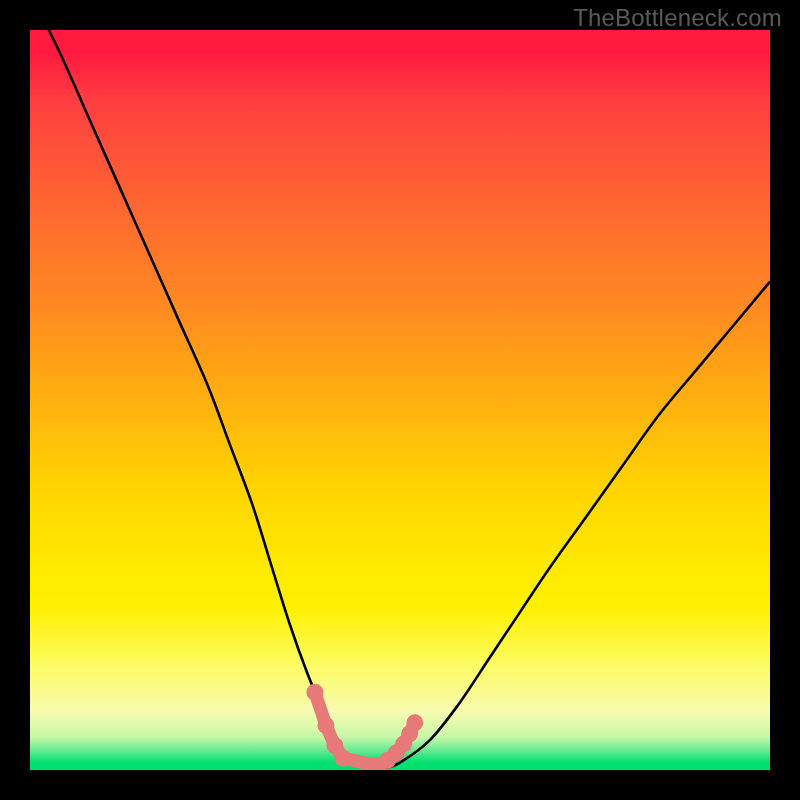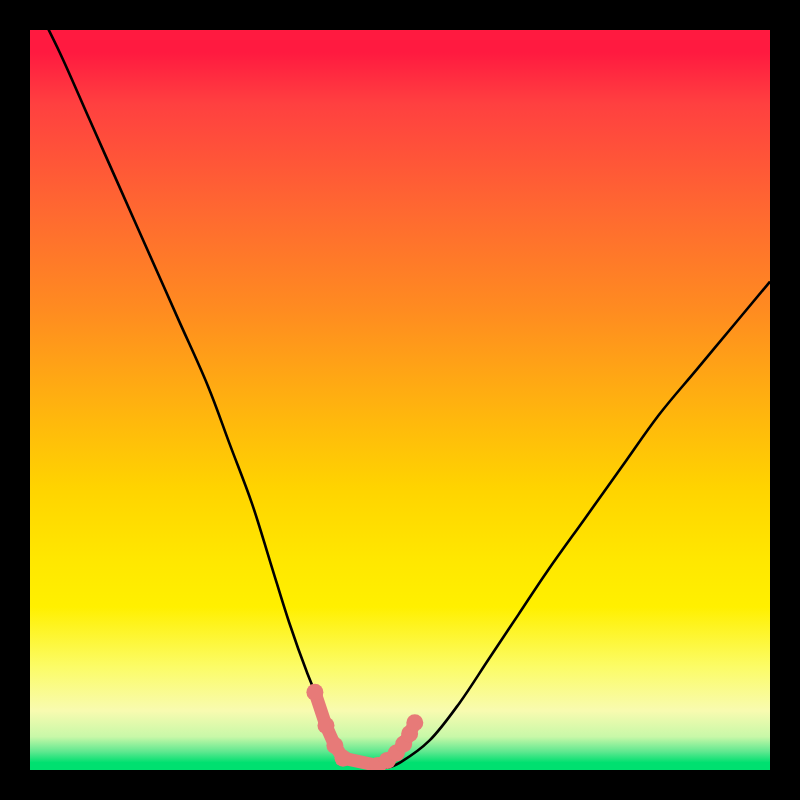--- a/index.html
+++ b/index.html
@@ -67,20 +67,21 @@
     font-weight: 400;
     letter-spacing: 0.2px;
     z-index: 10;
   }
 </style>
 </head>
 <body>
 
 <div class="frame">
 
+  <div class="attribution">TheBottleneck.com</div>
 
   <div class="plot-area">
     <div class="gradient"></div>
     <svg class="curve-svg" viewBox="0 0 740 740" preserveAspectRatio="none">
       <path id="curve-path" fill="none" stroke="#000000" stroke-width="2.6" d="M 0.00 -37.00 C 5.33 -26.34, 18.94 -0.44, 29.60 22.20 C 40.26 44.84, 48.54 64.82, 59.20 88.80 C 69.86 112.78, 78.14 131.42, 88.80 155.40 C 99.46 179.38, 107.74 198.02, 118.40 222.00 C 129.06 245.98, 137.34 264.62, 148.00 288.60 C 158.66 312.58, 168.28 332.56, 177.60 355.20 C 186.92 377.84, 191.81 393.09, 199.80 414.40 C 207.79 435.71, 214.67 452.29, 222.00 473.60 C 229.33 494.91, 233.84 511.49, 240.50 532.80 C 247.16 554.11, 252.34 572.02, 259.00 592.00 C 265.66 611.98, 270.84 626.48, 277.50 643.80 C 284.16 661.12, 290.01 674.88, 296.00 688.20 C 301.99 701.52, 305.47 709.81, 310.80 717.80 C 316.13 725.79, 320.27 729.00, 325.60 732.60 C 330.93 736.20, 335.07 736.85, 340.40 737.78 C 345.73 738.71, 349.87 738.71, 355.20 737.78 C 360.53 736.85, 362.01 737.53, 370.00 732.60 C 377.99 727.67, 388.94 721.06, 399.60 710.40 C 410.26 699.74, 418.54 688.05, 429.20 673.40 C 439.86 658.75, 448.14 644.98, 458.80 629.00 C 469.46 613.02, 477.74 600.58, 488.40 584.60 C 499.06 568.62, 506.01 557.52, 518.00 540.20 C 529.99 522.88, 541.68 507.05, 555.00 488.40 C 568.32 469.75, 578.68 455.25, 592.00 436.60 C 605.32 417.95, 615.68 402.12, 629.00 384.80 C 642.32 367.48, 652.68 356.38, 666.00 340.40 C 679.32 324.42, 689.68 311.98, 703.00 296.00 C 716.32 280.02, 733.34 259.59, 740.00 251.60"></path>
       <g id="valley-markers">
           <path d="M 284.90 662.30 L 296.00 695.60 L 304.88 715.58 L 313.02 728.16 L 347.80 735.56 L 357.42 730.38 L 366.30 722.98 L 373.70 714.10 L 379.62 703.74 L 384.80 692.64" fill="none" stroke="#e77a78" stroke-width="13" stroke-linecap="round" stroke-linejoin="round"></path>
           <circle cx="284.90" cy="662.30" r="8.5" fill="#e77a78"></circle>
           <circle cx="296.00" cy="695.60" r="8.5" fill="#e77a78"></circle>
           <circle cx="304.88" cy="715.58" r="8.5" fill="#e77a78"></circle>

